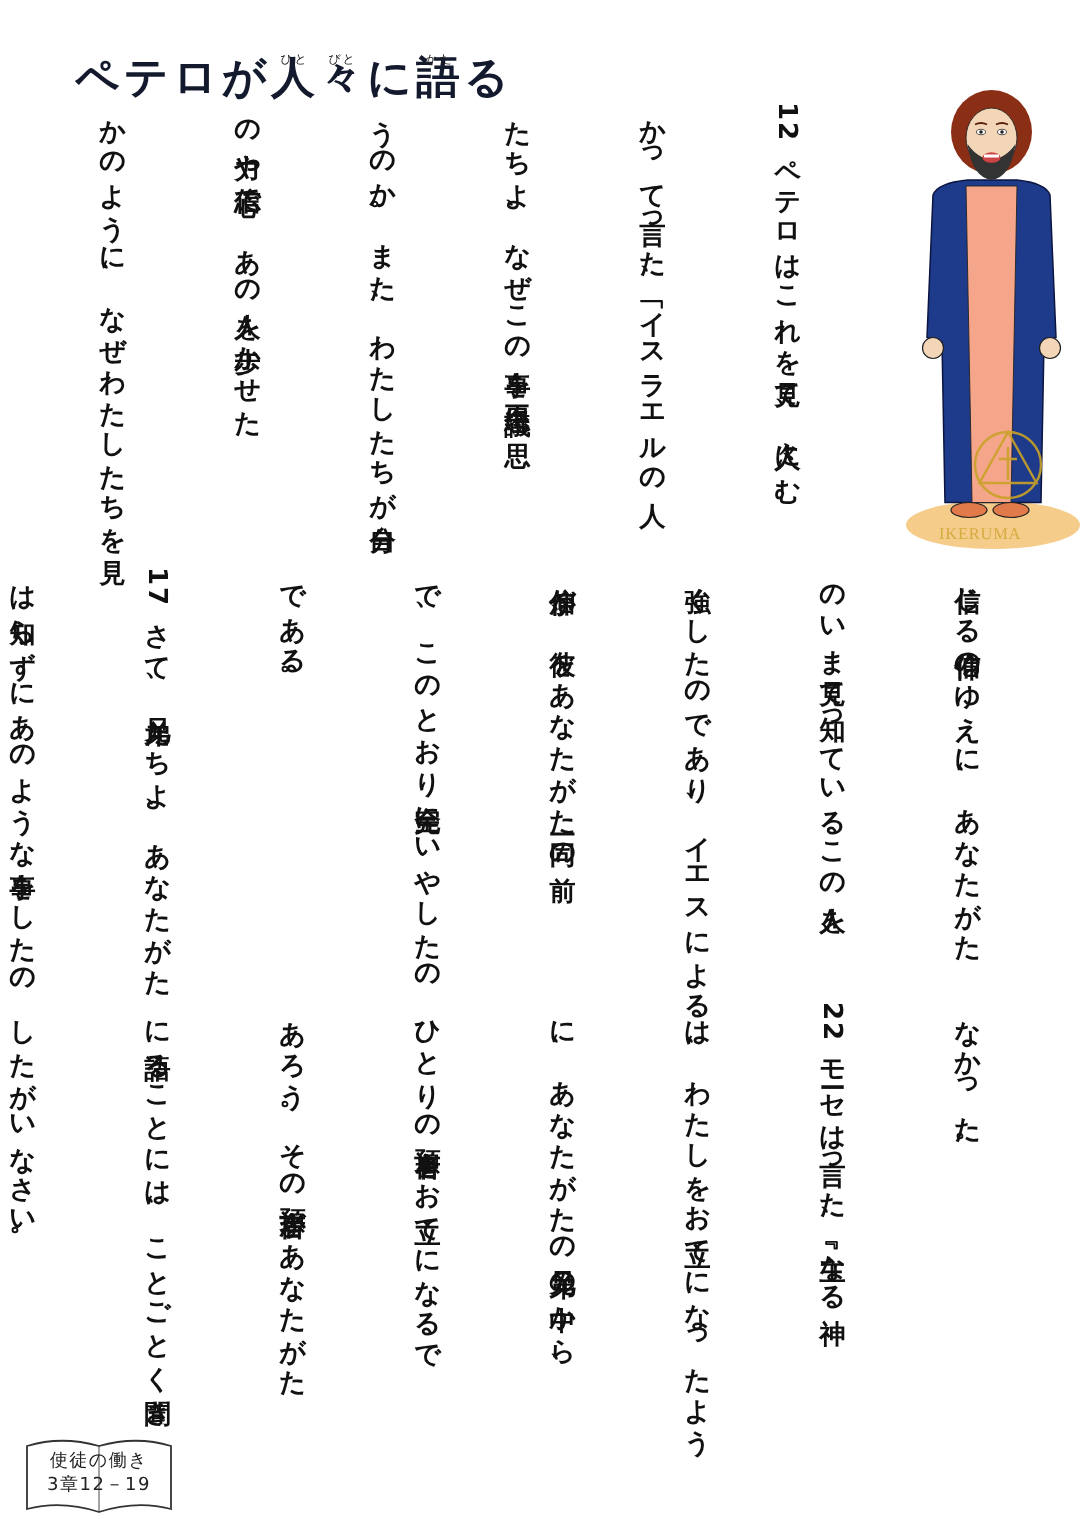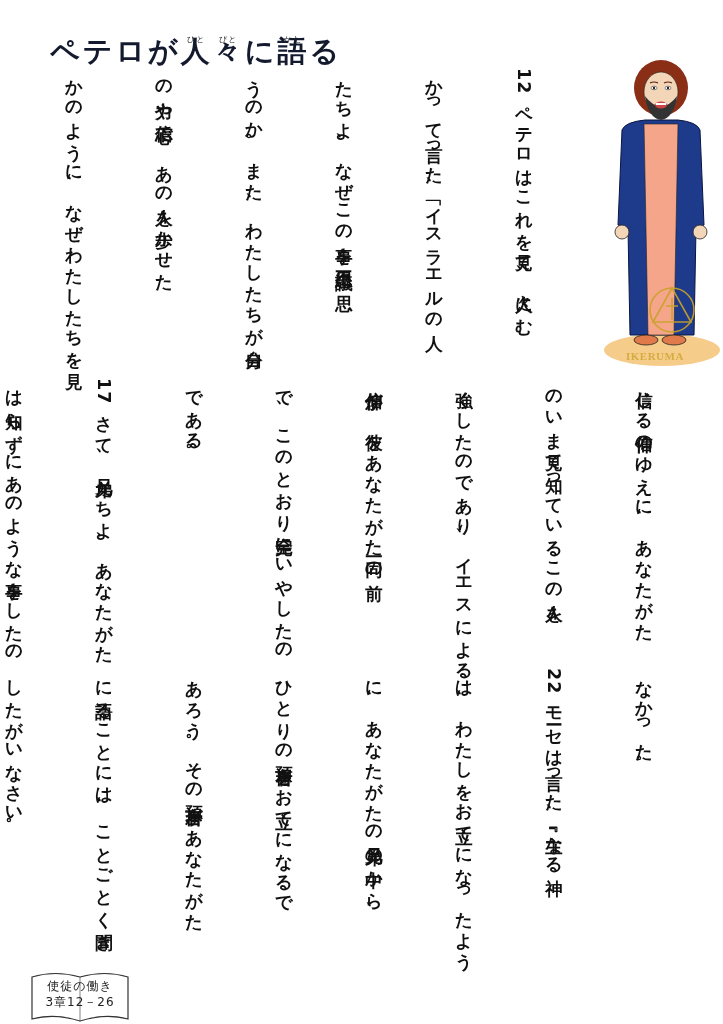--- a/index.html
+++ b/index.html
@@ -12,23 +12,23 @@
 
   .block { position: absolute; }
   .vtext { writing-mode: vertical-rl; -webkit-writing-mode: vertical-rl; font-size: 17.4px; line-height: 30px;
            font-weight: bold; letter-spacing: 1.2px; white-space: pre; text-orientation: mixed; }
   .vtext .col { display: block; }
 
   #block-top { right: 124px; top: 68px; width: 600px; height: 290px; }
   #block-mid { right: 4px; top: 378px; width: 716px; height: 280px; }
   #block-bot { right: 4px; top: 668px; width: 716px; height: 260px; }
 
-  .figure { position: absolute; left: 600px; top: 50px; width: 123px; height: 320px; font-weight: bold; }
+  .figure { position: absolute; left: 600px; top: 50px; width: 123px; height: 320px; }
 
-  .citation { position: absolute; left: 30px; top: 958px; width: 100px; height: 54px; margin-top: 13px; }
+  .citation { position: absolute; left: 16px; top: 958px; width: 100px; height: 54px; }
   .citation svg { position: absolute; left: 0; top: 0; }
   .cite-line { position: absolute; left: 0; width: 100px; text-align: center; font-size: 12px; line-height: 14px; color: #222; letter-spacing: 1px; }
   .cite-1 { top: 8px; }
   .cite-2 { top: 24px; }
 </style>
 </head>
 <body>
 
 <div class="title">
   <span class="title-char"><span>ペ</span></span>
@@ -164,14 +164,14 @@
   
   
 </div>
 
 <div class="citation">
   <svg width="100" height="54" viewBox="0 0 100 54">
     <path d="M2 6 Q25 -1 50 6 Q75 -1 98 6 L98 48 Q75 42 50 50 Q25 42 2 48 Z" fill="#fff" stroke="#333" stroke-width="1.2"></path>
     <path d="M50 6 L50 50" stroke="#333" stroke-width="0.6"></path>
   </svg>
   <div class="cite-line cite-1">使徒の働き</div>
-  <div class="cite-line cite-2">3章12－26</div>
+  <div class="cite-line cite-2">3章12－19</div>
 </div>
 
 </body></html>

